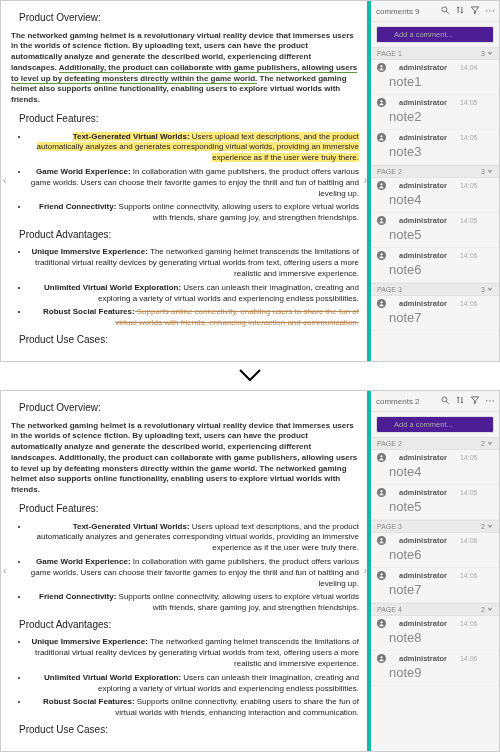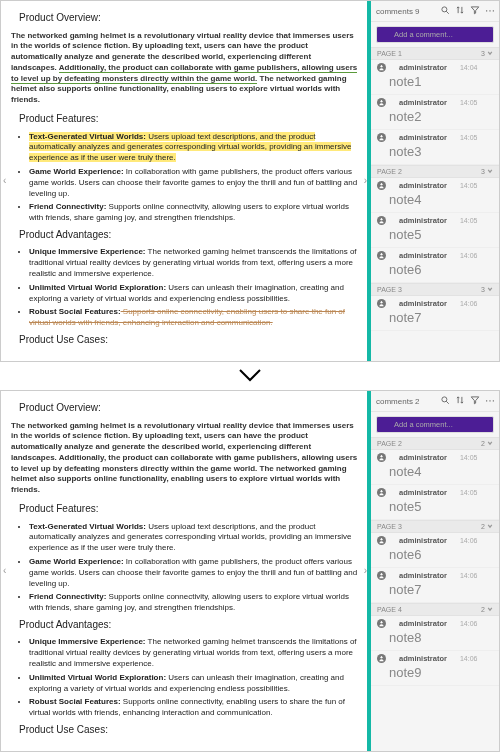--- a/index.html
+++ b/index.html
@@ -1,21 +1,21 @@
 <!DOCTYPE html>
 <html><head>
 <meta charset="utf-8">
 <style>
   * { box-sizing: border-box; margin: 0; padding: 0; }
   body { font-family: Arial, Helvetica, sans-serif; background: #fff; width: 500px; }
   .pane { display: flex; border: 1px solid #ccc; background: #fff; position: relative; }
   .doc { flex: 1; padding: 6px 8px 6px 10px; font-size: 8px; line-height: 1.35; color: #222; overflow: hidden; position: relative; }
   .doc h2 { font-size: 10px; font-weight: normal; color: #222; margin: 4px 0 6px 8px; }
   .doc p { margin-bottom: 6px; color: #333; font-weight: bold; }
-  .doc ul { padding-left: 18px; margin-bottom: 4px; }
+  .doc ul { padding-left: 18px; margin-bottom: 4px; text-align: right; }
   .doc li { margin-bottom: 3px; }
   .hl { background: #ffe97a; }
   .strike { text-decoration: line-through; color: #b85; }
   .underline-green { border-bottom: 1px solid #5a9a3a; }
   .sidebar { width: 132px; background: #f5f5f5; border-left: 4px solid #14b8a6; font-size: 7.5px; color: #555; display: flex; flex-direction: column; }
   .sb-header { display: flex; align-items: center; padding: 4px 5px; border-bottom: 1px solid #e5e5e5; }
   .sb-title { flex: 1; color: #666; font-size: 8px; }
   .sb-icons { display: flex; gap: 5px; align-items: center; }
   .sb-icon svg { width: 10px; height: 10px; stroke: #666; fill: none; stroke-width: 1.5; }
   .dots { display:inline-block; letter-spacing:-1px; color:#666; font-size:10px; line-height:1;}

